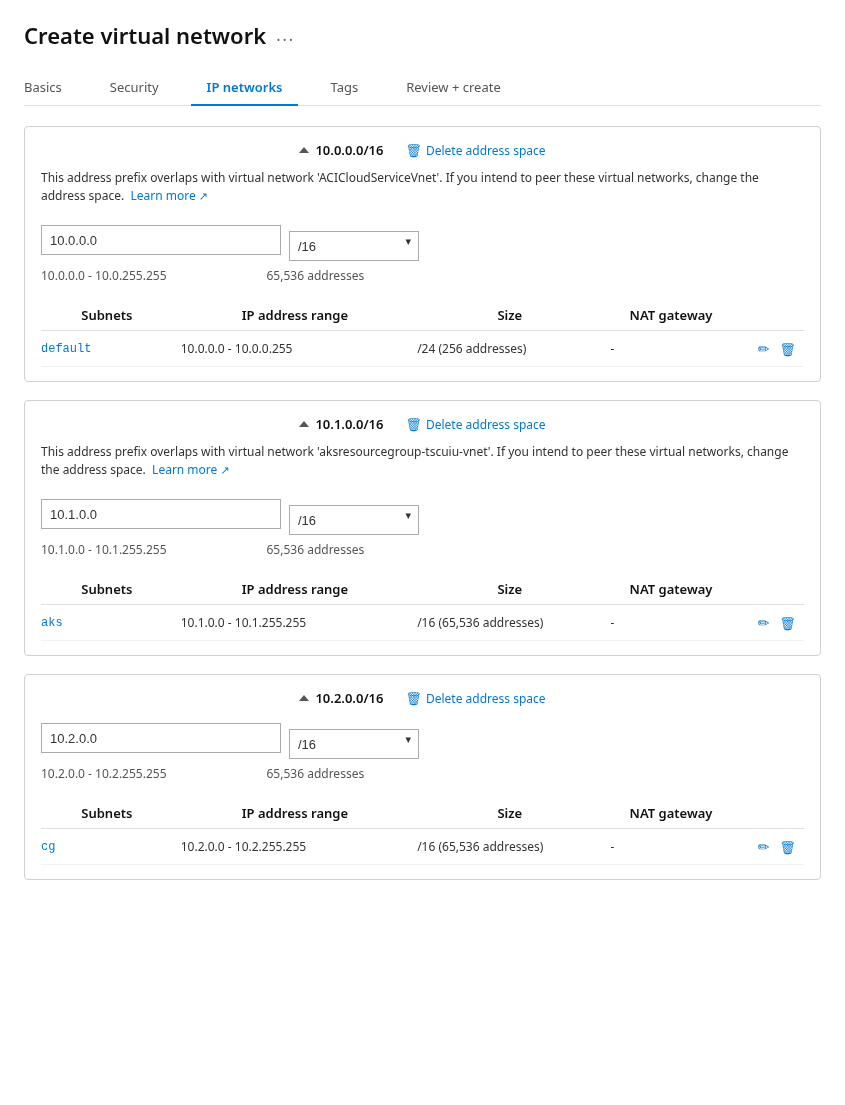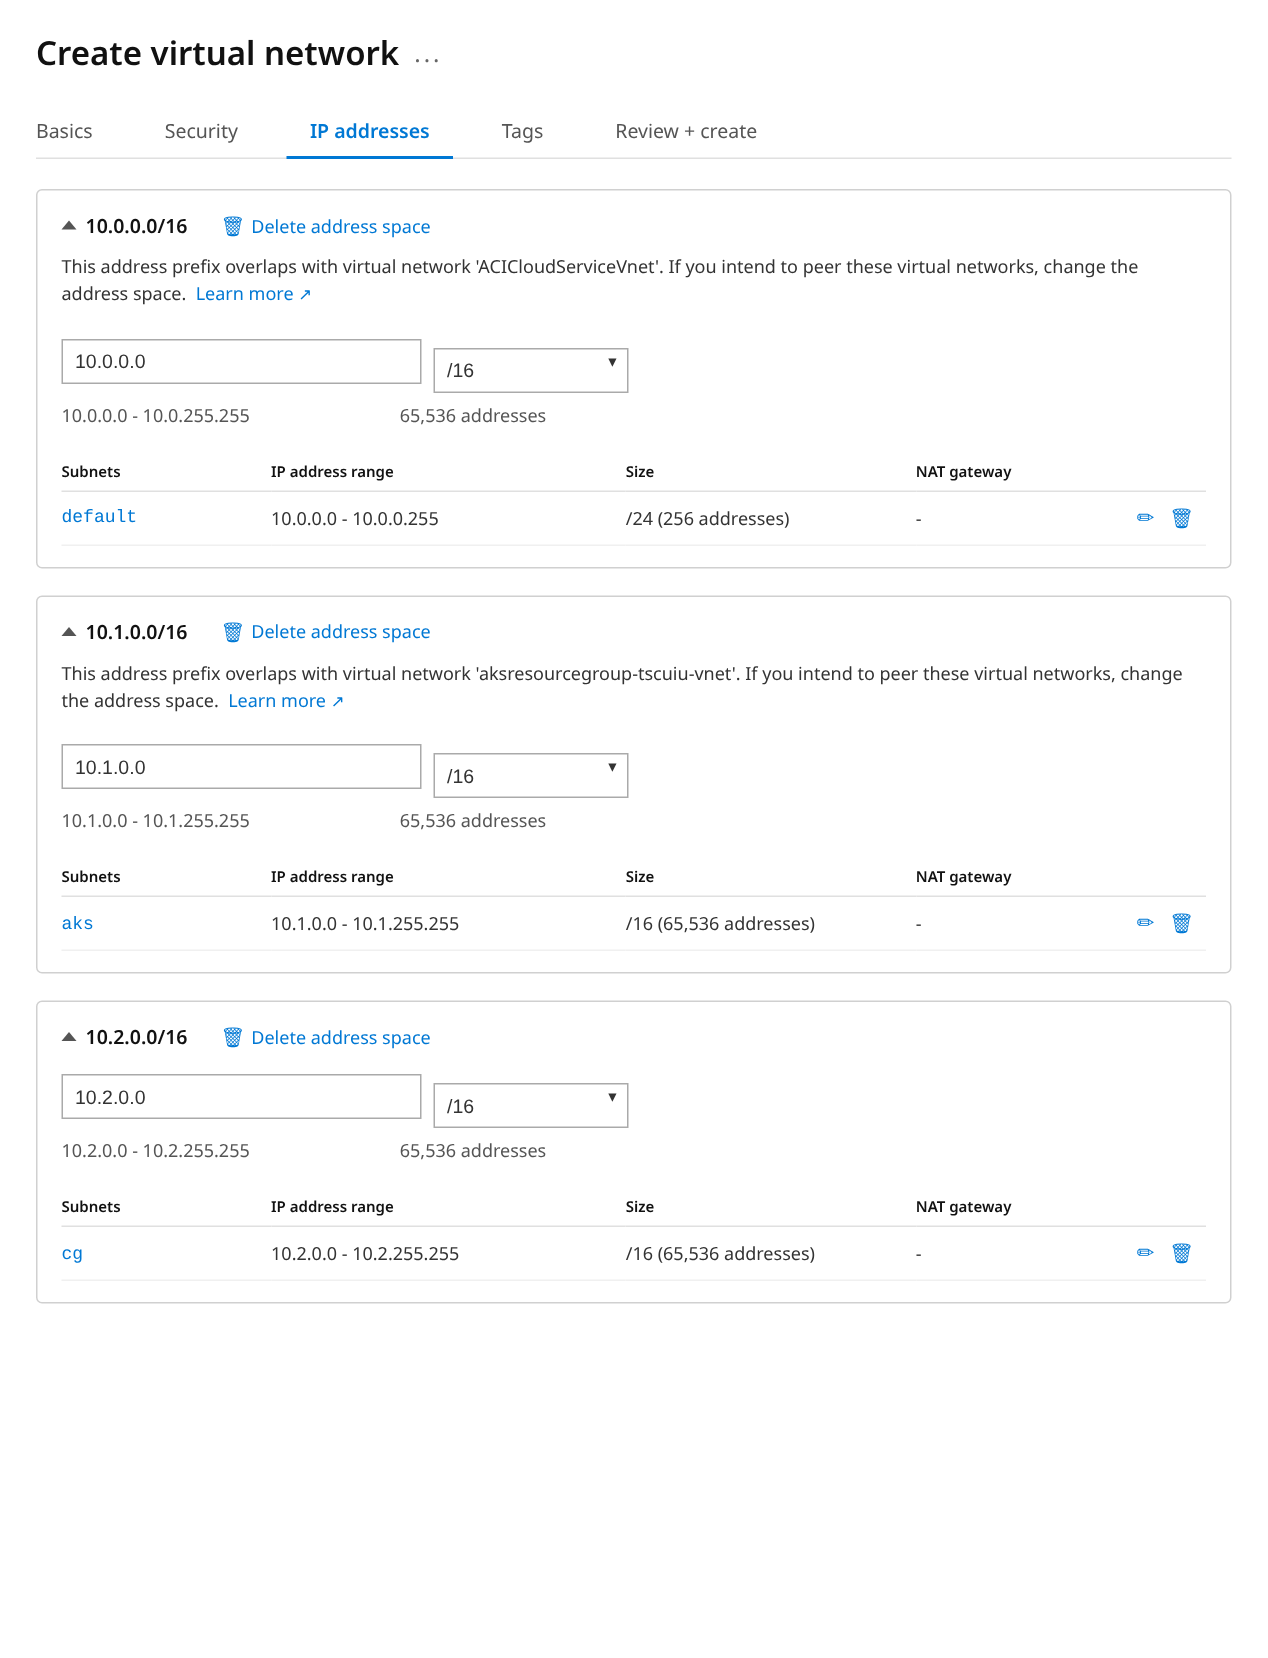--- a/index.html
+++ b/index.html
@@ -55,21 +55,21 @@
     
     .address-card {
       border: 1px solid #d0d0d0;
       border-radius: 4px;
       margin-bottom: 18px;
       padding: 14px 16px;
     }
 
     .card-header {
       display: flex;
-      justify-content: flex-start;
+      justify-content: center;
       align-items: center;
       margin-bottom: 10px;
       gap: 22px;
     }
     .card-title {
       display: flex;
       align-items: center;
       gap: 6px;
       font-size: 13px;
       font-weight: 600;
@@ -153,22 +153,22 @@
       font-size: 12px;
       color: #555;
       margin-bottom: 16px;
     }
 
     .subnets-table {
       width: 100%;
       border-collapse: collapse;
     }
     .subnets-table th {
-      text-align: left;
-      font-size: 10px;
+      text-align: center;
+      font-size: 13px;
       font-weight: 600;
       color: #111;
       padding: 6px 8px 6px 0;
       border-bottom: 1px solid #e0e0e0;
       margin-top: 17px;
     }
     .subnets-table td {
       padding: 8px 8px 8px 0;
       font-size: 12px;
       color: #333;
@@ -204,21 +204,21 @@
 <body>
 
 <div class="page-title">
   <span>Create virtual network</span>
   <span class="ellipsis">...</span>
 </div>
 
 <div class="tabs">
   <div class="tab">Basics</div>
   <div class="tab">Security</div>
-  <div class="tab active">IP addresses</div>
+  <div class="tab active">IP networks</div>
   <div class="tab">Tags</div>
   <div class="tab">Review + create</div>
 </div>
 
 <div id="address-spaces-container">
 <div class="address-card">
     <div class="card-header">
       <div class="card-title">
         <span class="chevron-up"></span>
         <span>10.0.0.0/16</span>

